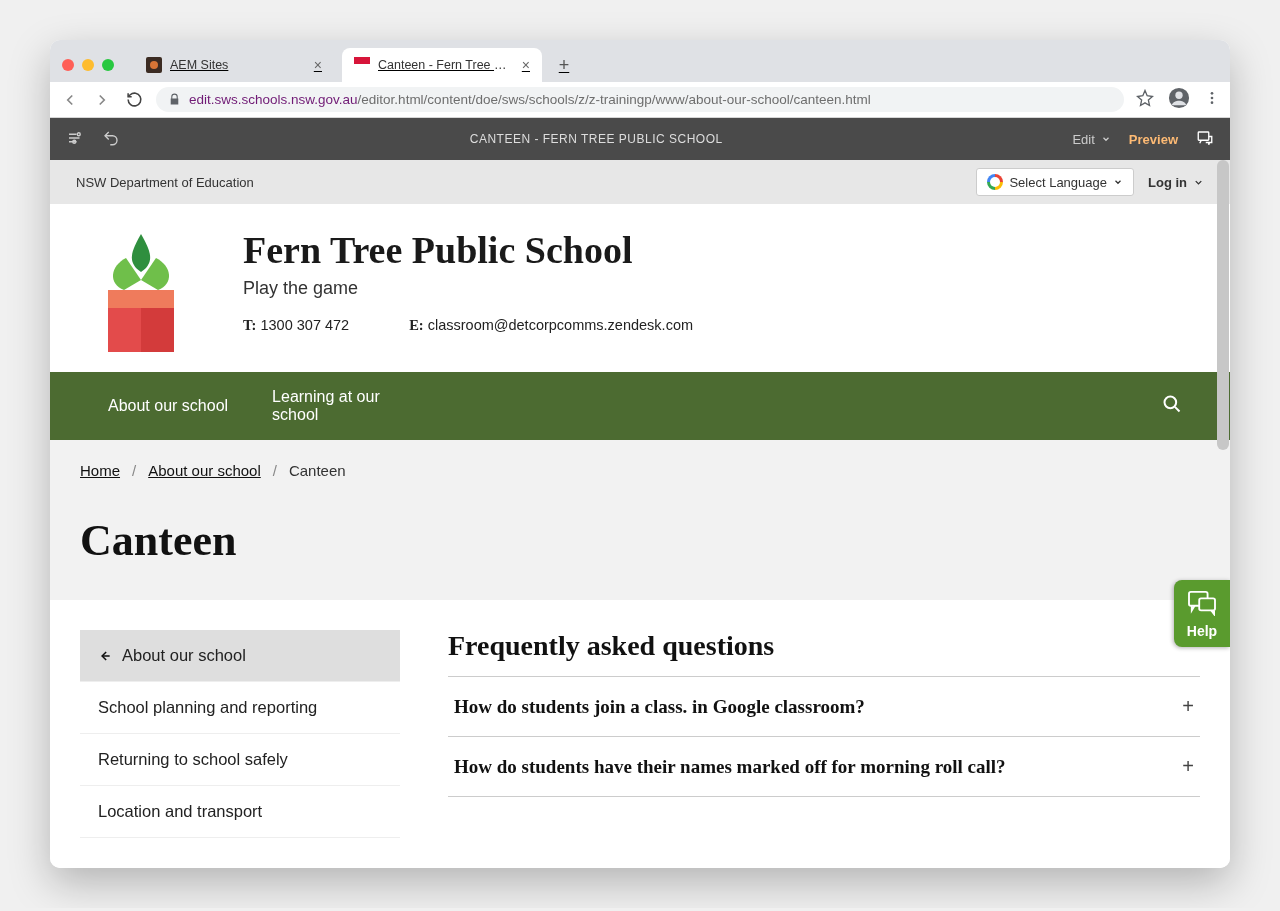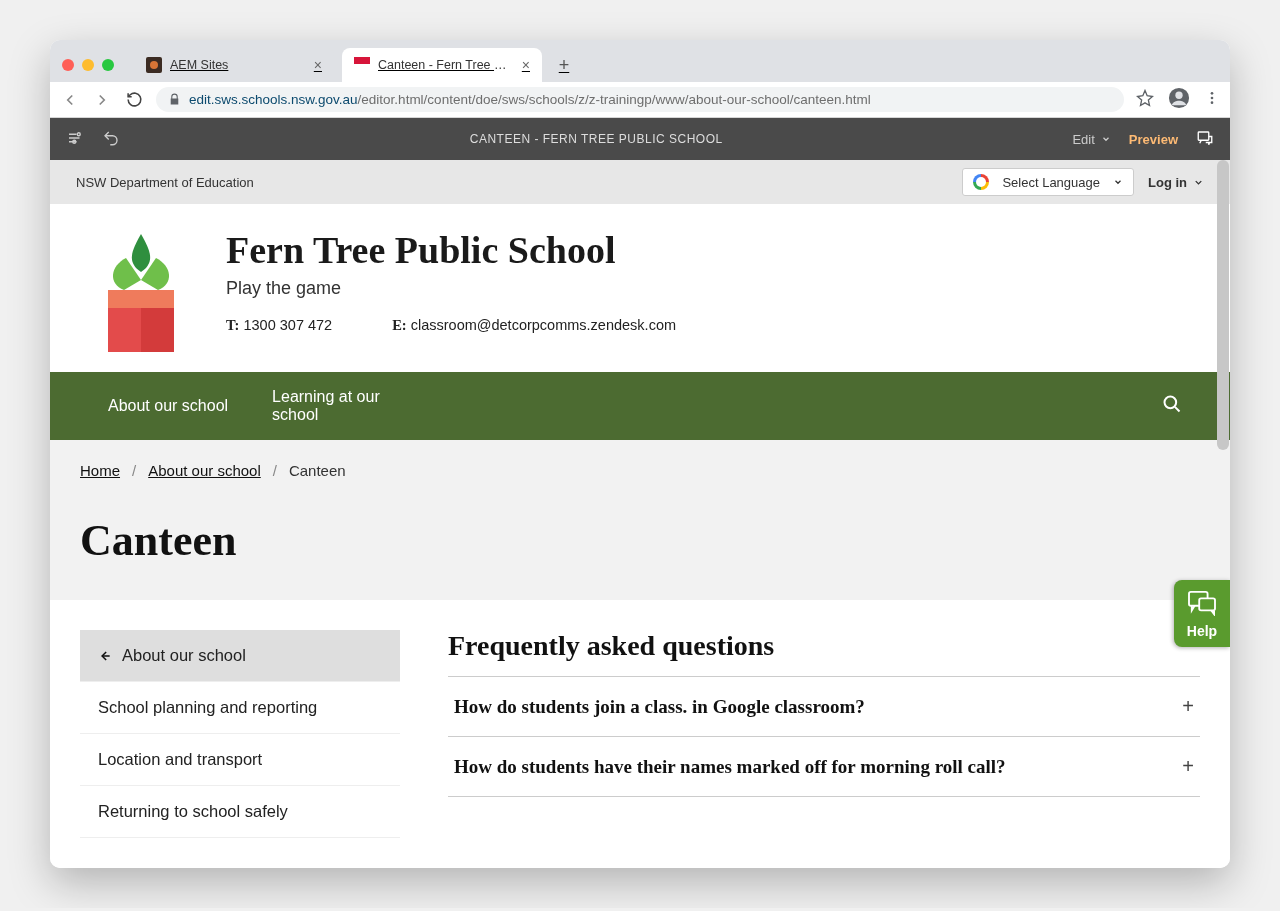--- a/index.html
+++ b/index.html
@@ -49,21 +49,21 @@
     padding: 6px 10px; gap: 12px; border-bottom: 1px solid #d6d6d6;
     height: 36px;
   }
   .nav-btn { width: 20px; height: 20px; color: #888; display:flex; align-items:center; justify-content:center;}
   .nav-btn.enabled { color: #444; }
   .url-box {
     flex: 1; display: flex; align-items: center; gap: 8px;
     background: #f1f3f4; border-radius: 18px; padding: 5px 12px;
     font-size: 13.5px; color: #6e6e6e;
   }
-  .url-host { color: #0c4a6e; }
+  .url-host { color: #701a75; }
   .addr-right { display:flex; gap: 14px; align-items:center; color:#5f6368; }
 
   
   .editor-bar {
     background: #4a4a4a; color: #fff; display: flex; align-items: center;
     padding: 0 16px; height: 42px; font-size: 13px;
   }
   .editor-left { display:flex; gap: 18px; align-items:center; color:#ccc;}
   .editor-title { flex:1; text-align:center; color:#ddd; letter-spacing: 0.5px; font-size: 12px;}
   .editor-right { display:flex; gap: 18px; align-items:center; }
@@ -82,35 +82,35 @@
   }
 
   
   .gov-bar {
     background: #e7e7e7; display:flex; align-items:center; justify-content:space-between;
     padding: 8px 26px; font-size: 13px; color:#333;
   }
   .gov-right { display:flex; gap: 14px; align-items:center; }
   .lang-select {
     background:#fff; border:1px solid #ccc; border-radius:3px; padding:5px 10px;
-    display:flex; align-items:center; gap:13px; font-size:13px;
+    display:flex; align-items:center; gap:6px; font-size:13px;
   }
   .login-link { font-weight:600; display:flex; align-items:center; gap:6px;}
 
   
   .util-nav {
     background: #3d5c2d; color:#fff; display:flex; justify-content:flex-end;
     padding: 8px 24px; font-family: Georgia, serif; font-size: 13.5px;
   }
   .util-nav .util-item { padding: 0 14px; border-right: 1px solid rgba(255,255,255,0.4); letter-spacing:0.5px;}
   .util-nav .util-item:last-child { border-right:none; padding-right:0;}
 
   
   .school-header {
-    background:#fff; display:flex; gap: 30px; padding: 24px 36px;
+    background:#fff; display:flex; gap: 47px; padding: 24px 36px;
     align-items:flex-start;
   }
   .logo-box { width: 110px; height: 120px; flex-shrink:0; }
   .school-name { font-family: Georgia, serif; font-size: 38px; font-weight: 700; color:#1a1a1a; margin-bottom: 6px;}
   .school-tag { font-size: 18px; color:#333; margin-bottom: 18px;}
   .contact-row { display:flex; gap: 60px; font-size: 14.5px; color:#222;}
   .contact-row b { font-family: Georgia, serif; }
 
   
   .main-nav {
@@ -344,22 +344,22 @@
     <div class="body-cols">
       <div class="side-nav">
         <div class="side-item back">
           <svg width="14" height="14" viewBox="0 0 24 24" fill="none" stroke="#111" stroke-width="2.6">
               <path d="M14 5l-7 7 7 7"></path>
               <path d="M7 12h13"></path>
             </svg>
           <span>About our school</span>
         </div>
         <div class="side-item">School planning and reporting</div>
+        <div class="side-item">Returning to school safely</div>
         <div class="side-item">Location and transport</div>
-        <div class="side-item">Returning to school safely</div>
       </div>
       <div class="main-col">
         <div class="faq-title">Frequently asked questions</div>
         <div class="faq-row">
           <span>How do students join a class. in Google classroom?</span>
           <span class="faq-plus">+</span>
         </div>
         <div class="faq-row">
           <span>How do students have their names marked off for morning roll call?</span>
           <span class="faq-plus">+</span>

